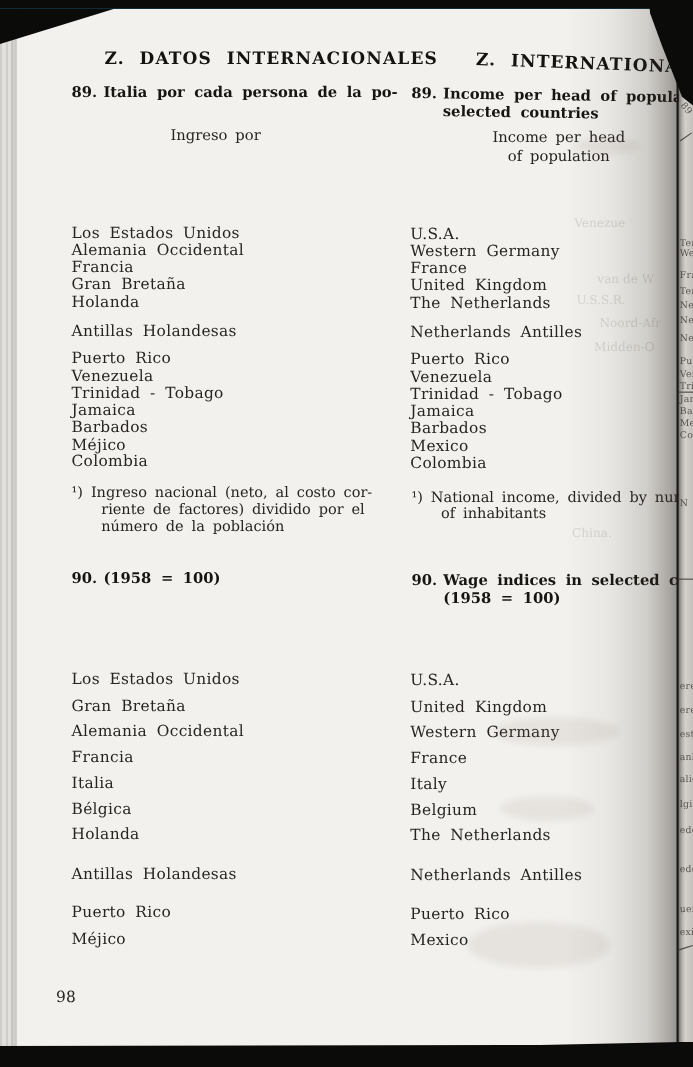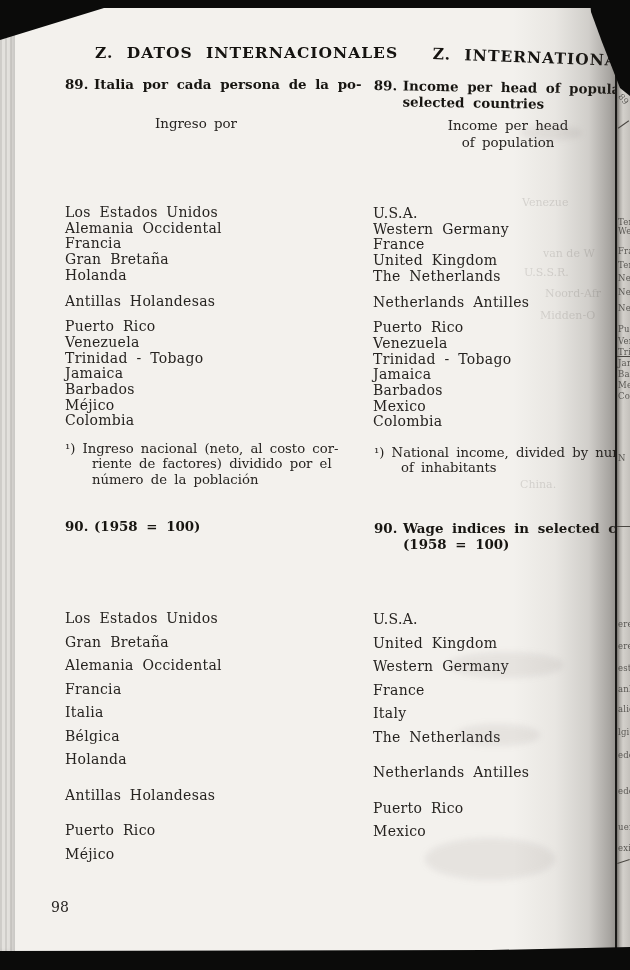--- a/index.html
+++ b/index.html
@@ -182,20 +182,21 @@
         </div>
       </div>
 
       <div class="blk list list2" style="left:373px;top:608px;">
         <div class="grp">
             <div>U.S.A.</div>
             <div>United Kingdom</div>
             <div>Western Germany</div>
             <div>France</div>
             <div>Italy</div>
+            <div>Belgium</div>
             <div>The Netherlands</div>
           </div>
         <div class="grp g">
             <div>Netherlands Antilles</div>
           </div>
         <div class="grp g">
             <div>Puerto Rico</div>
             <div>Mexico</div>
           </div>
       </div>

